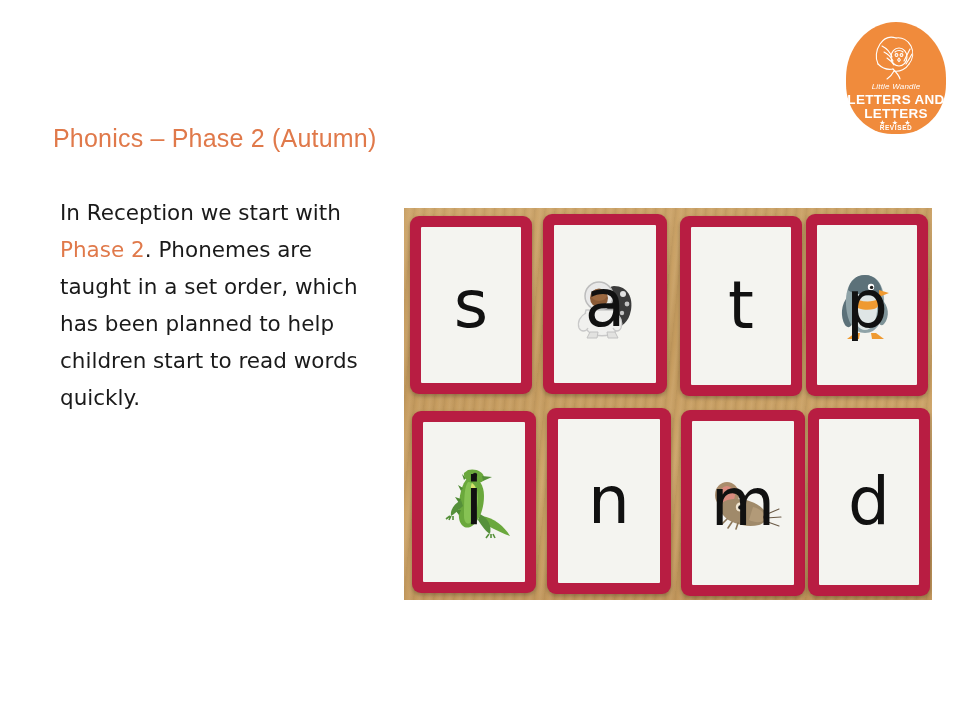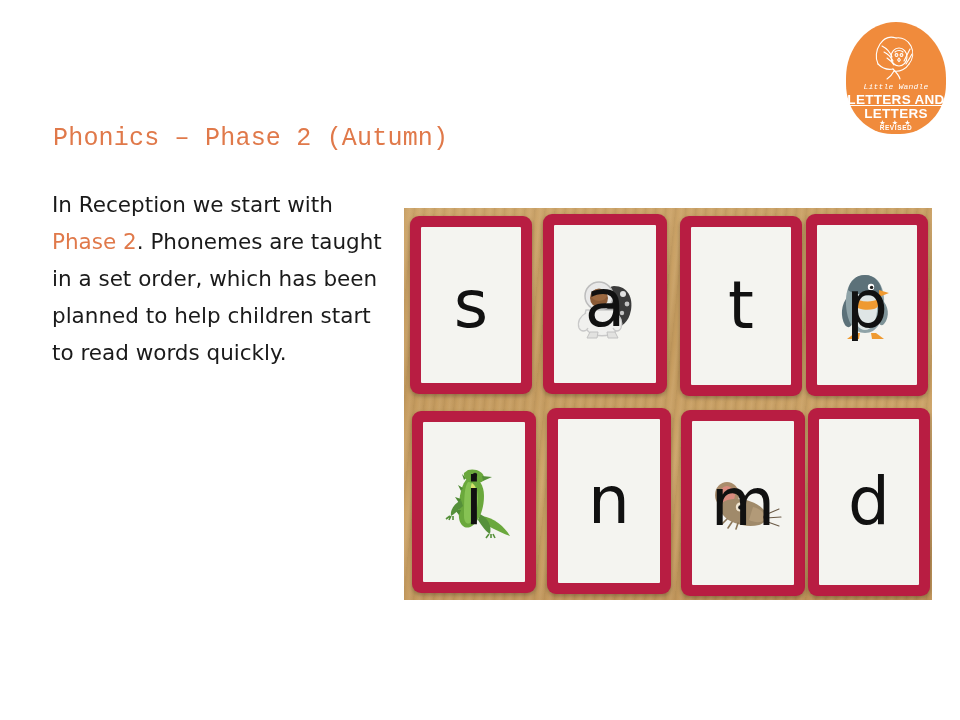--- a/index.html
+++ b/index.html
@@ -46,37 +46,37 @@
     top: 10px;
     width: 60px;
     height: 50px;
   }
   #logo .logo-script {
     position: absolute;
     left: 0;
     top: 60px;
     width: 100px;
     text-align: center;
-    font-family: Liberation Mono, monospace;
+    font-family: Liberation Sans, sans-serif;
     font-style: italic;
     font-size: 8px;
     color: #ffffff;
     letter-spacing: 0.2px;
   }
   #logo .logo-l1, #logo .logo-l2 {
     position: absolute;
     left: 0;
     width: 100px;
     text-align: center;
     color: #ffffff;
     font-family: "Liberation Sans", sans-serif;
     font-weight: bold;
     letter-spacing: 0.3px;
   }
-  #logo .logo-l1 { top: 70px; font-size: 13.5px; text-decoration: underline; }
+  #logo .logo-l1 { top: 70px; font-size: 13.5px; }
   #logo .logo-l2 { top: 84px; font-size: 13.5px; }
   #logo .logo-stars {
     position: absolute;
     left: 0;
     top: 97px;
     width: 100px;
     text-align: center;
     font-size: 7px;
     color: #ffffff;
     letter-spacing: 2px;
@@ -92,40 +92,40 @@
     font-size: 6.5px;
     color: #ffffff;
     letter-spacing: 0.6px;
   }
 
   
   #title {
     position: absolute;
     left: 53px;
     top: 124px;
-    font-family: Liberation Mono, monospace;
+    font-family: Liberation Sans, sans-serif;
     font-size: 25px;
     color: #E0794A;
     letter-spacing: 0.2px;
     white-space: nowrap;
   }
 
   
   #bodytext {
     position: absolute;
     left: 52px;
     top: 186px;
     width: 330px;
     font-family: "DejaVu Sans", sans-serif;
     font-size: 21.5px;
     line-height: 37px;
     color: #1a1a1a;
   }
   #bodytext .hl { color: #E0794A; }
-  #bodytext p { margin: 0; }
+  #bodytext p { margin: 8px; }
 
   
   #photo {
     position: absolute;
     left: 404px;
     top: 208px;
     width: 528px;
     height: 392px;
     background:
       repeating-linear-gradient(96deg,

